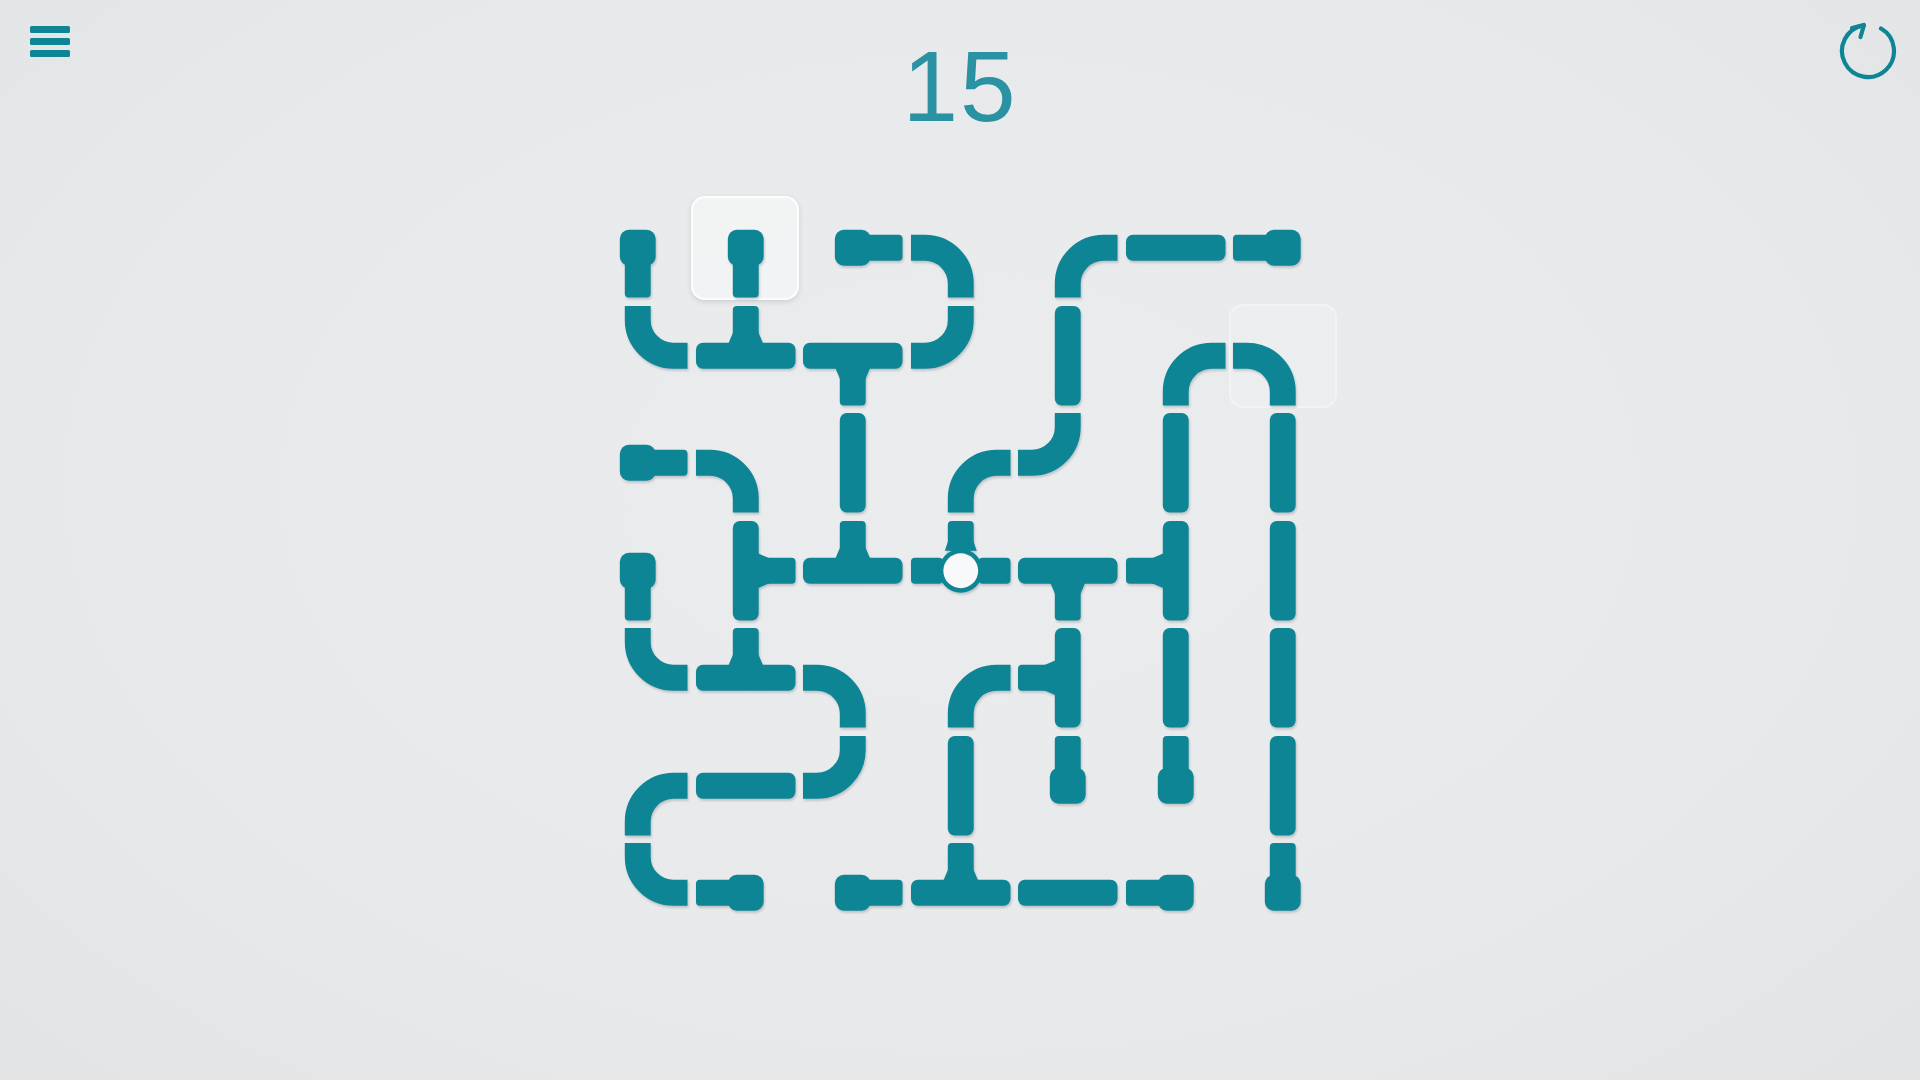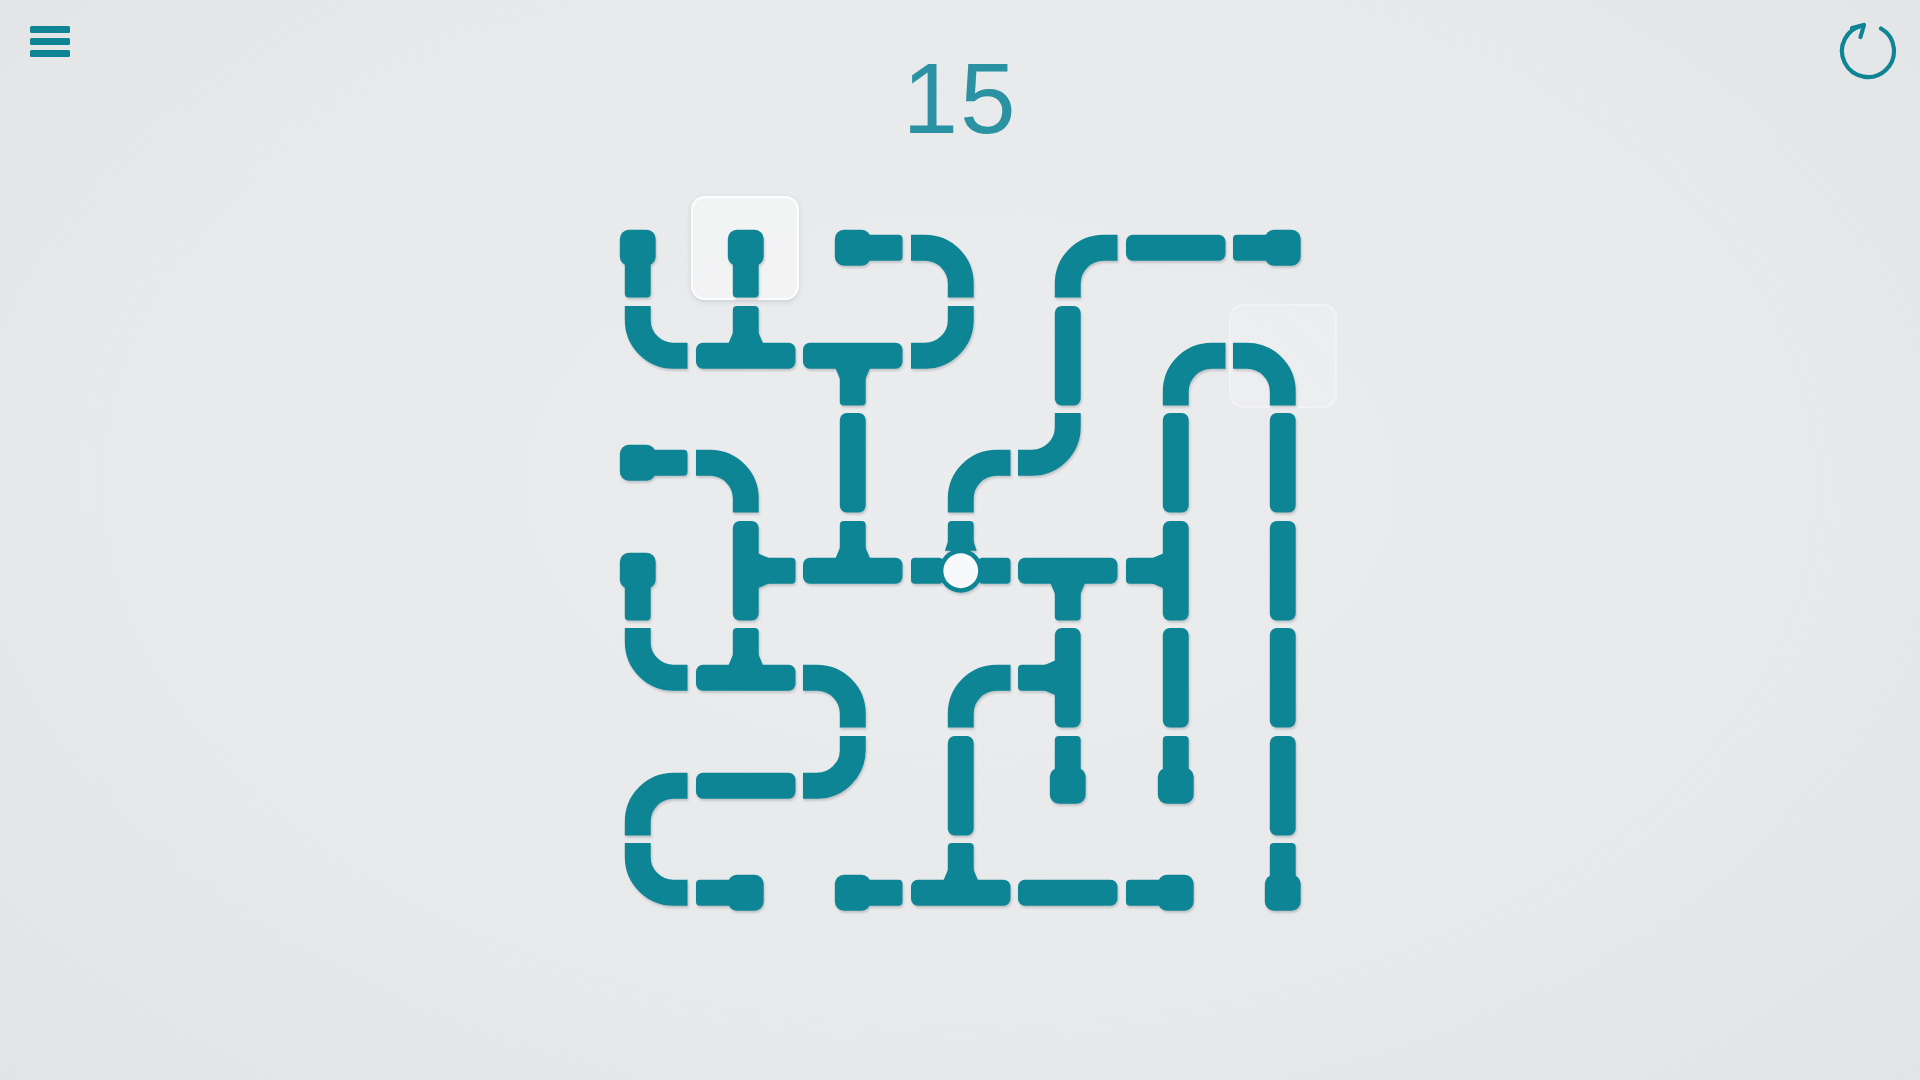--- a/index.html
+++ b/index.html
@@ -6,21 +6,21 @@
   body{
     width:1920px;height:1080px;position:relative;overflow:hidden;
     background:radial-gradient(ellipse 1500px 950px at 50% 45%, #ebecee 0%, #e8e9ea 55%, #e1e2e4 100%);
     font-family:"Liberation Sans", sans-serif;
   }
   
   .menu-btn{position:absolute;left:30px;top:26px;width:40px;height:31px;cursor:pointer;}
   .menu-btn .bar{width:40px;height:7px;border-radius:1.5px;margin-bottom:5px;}
   .level{
     position:absolute;left:0;top:36px;width:1920px;text-align:center;
-    font-size:100px;line-height:1;font-weight:300;letter-spacing:2px;user-select:none;margin-top:12px;
+    font-size:100px;line-height:1;font-weight:300;letter-spacing:2px;user-select:none;
   }
   .restart-btn{position:absolute;left:1838px;top:20px;width:60px;height:60px;cursor:pointer;}
   
   .grid{position:absolute;left:584px;top:194px;width:752.5px;height:752.5px;}
   .piece{
     position:absolute;width:107.5px;height:107.5px;overflow:visible;
     filter:drop-shadow(1px 2px 1px rgba(90,103,112,0.30));
   }
   .hl{position:absolute;border-radius:14px;}
   .hl.strong{

